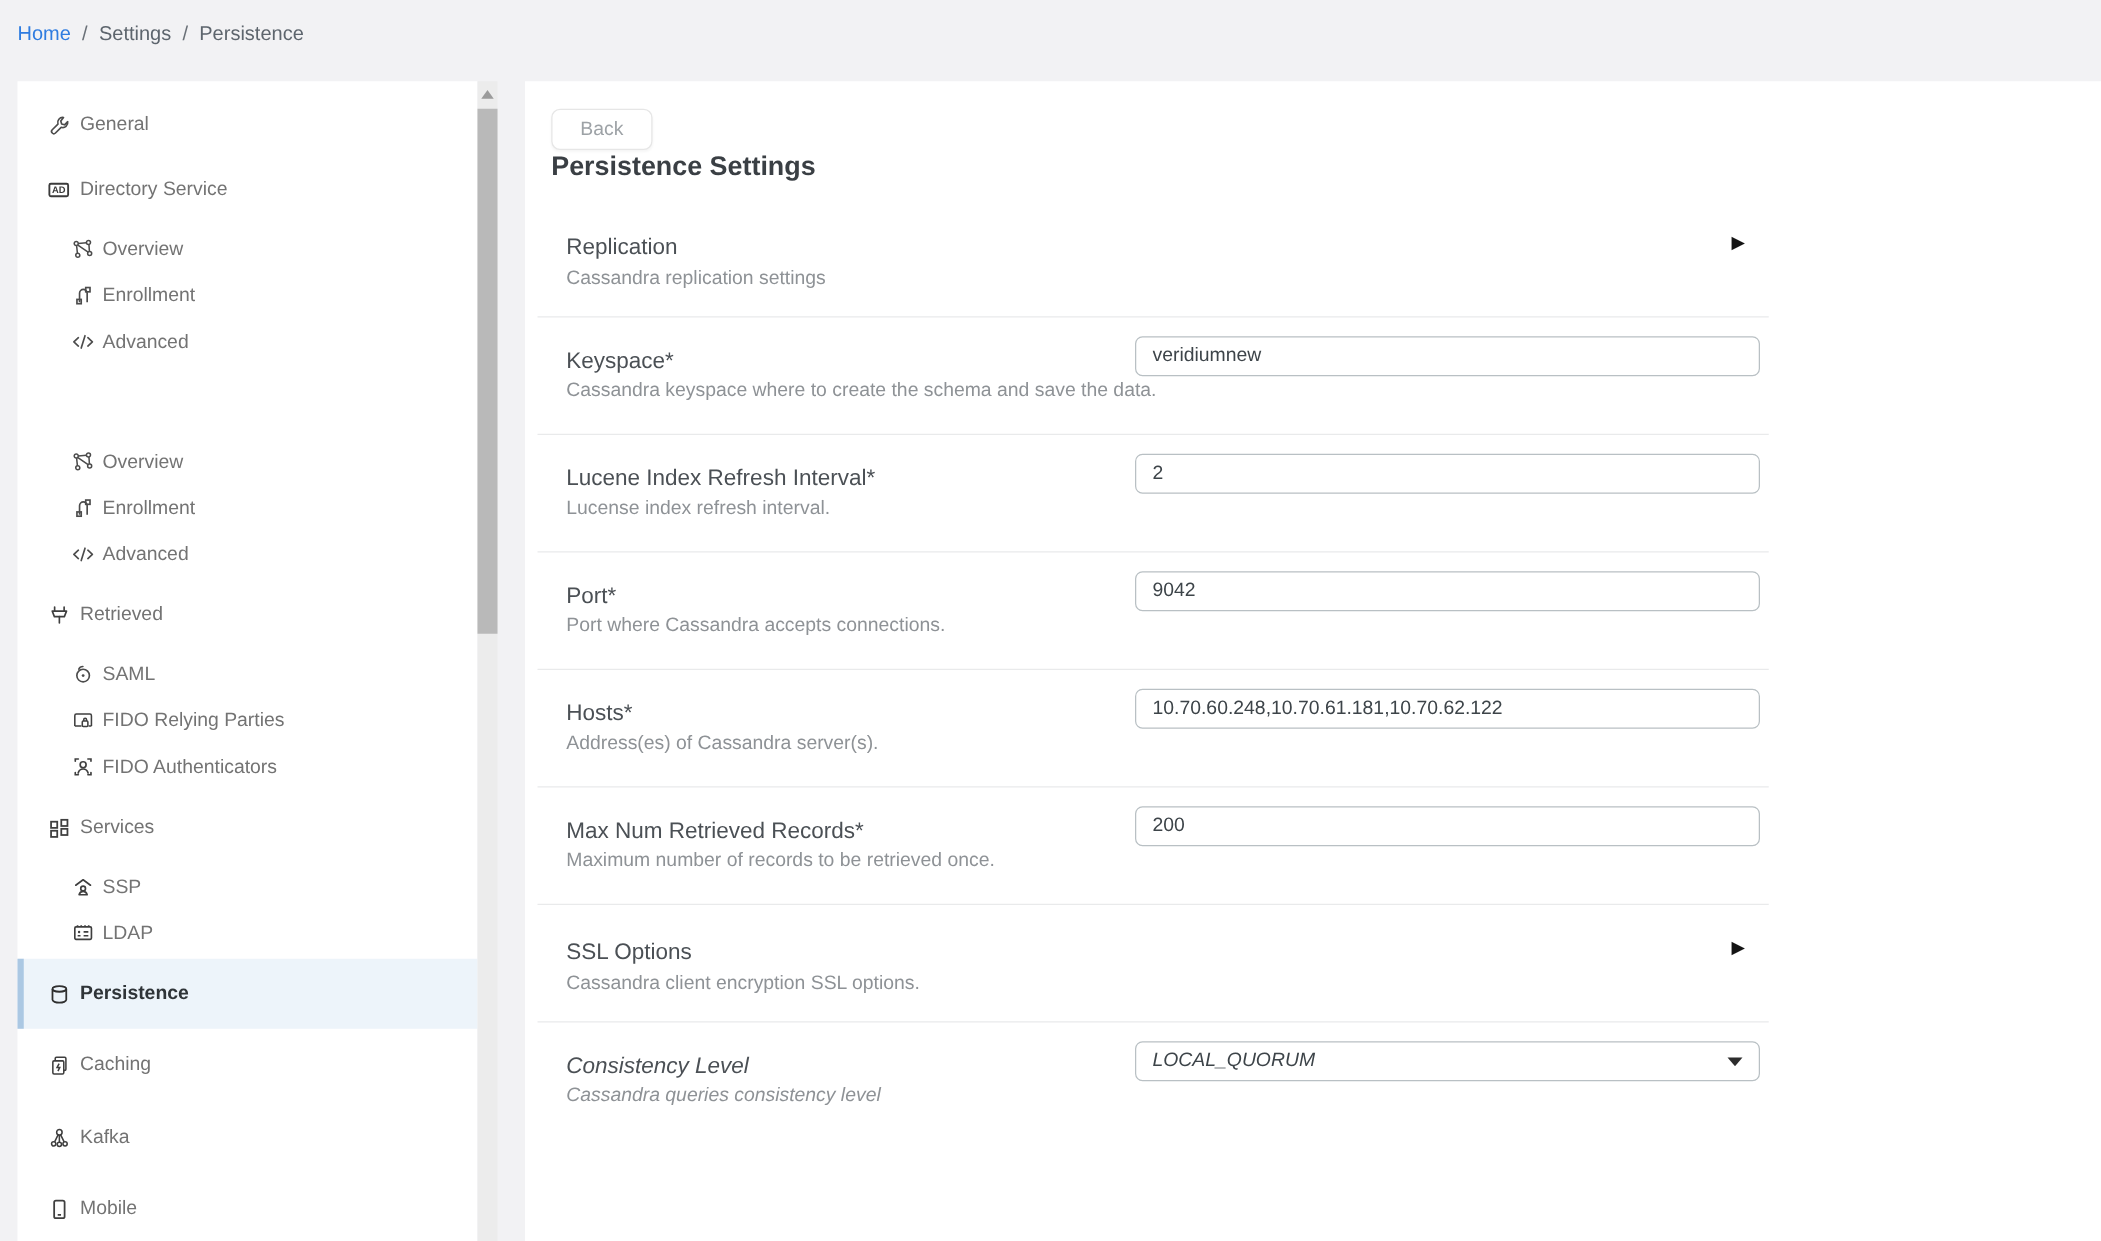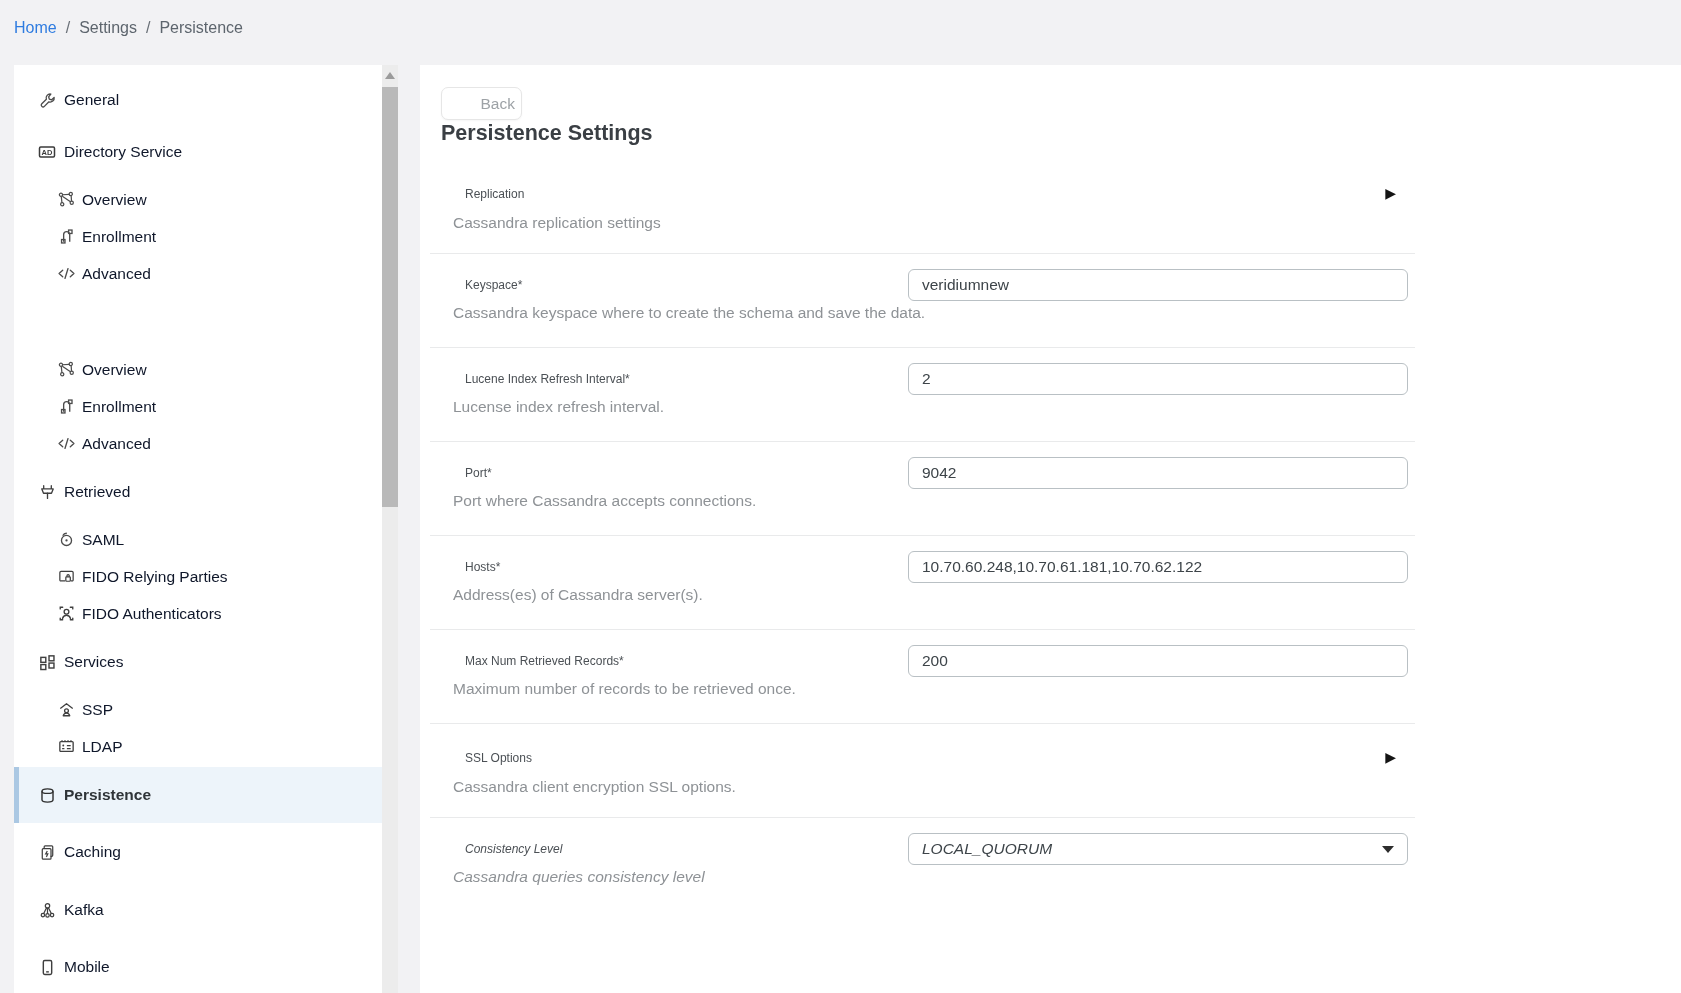--- a/index.html
+++ b/index.html
@@ -11,21 +11,21 @@
     color:#4b5055;
   }
   
   .breadcrumb { position:absolute; left:14px; top:19px; font-size:16px; color:#5d656d; }
   .breadcrumb .sep { margin:0 9px; color:#6a7077; }
   .crumb-link { color:#2f7ce0; cursor:pointer; }
   .crumb { color:#5d656d; }
 
   
   .sidebar { position:absolute; left:14px; top:65px; width:368px; height:928px; background:#ffffff; }
-  .sb-item { position:absolute; left:0; width:368px; display:flex; align-items:center; cursor:pointer; color:#0f172a; font-size:15.5px; }
+  .sb-item { position:absolute; left:0; width:368px; display:flex; align-items:center; cursor:pointer; color:#737373; font-size:15.5px; }
   .sb-item.top { height:38px; }
   .sb-item.sub { height:37px; }
   .sb-item .ico { position:absolute; left:23px; width:20px; height:20px; display:flex; align-items:center; justify-content:center; }
   .sb-item.sub .ico { left:42px; }
   .sb-item .lbl { position:absolute; left:50px; white-space:nowrap; }
   .sb-item.sub .lbl { left:68px; }
   .sb-item.selected { background:#edf4fa; border-left:5px solid #abc8e3; color:#2f3438; font-weight:bold; }
   .sb-item.selected .ico { left:18px; }
   .sb-item.selected .lbl { left:45px; }
   .ico svg { display:block; }
@@ -33,27 +33,27 @@
   
   .sb-scrollbar { position:absolute; left:382px; top:65px; width:16px; height:928px; background:#ececec; }
   .sb-scroll-up { position:absolute; left:3px; top:7px; width:0; height:0;
     border-left:5px solid transparent; border-right:5px solid transparent; border-bottom:7px solid #9b9b9b; }
   .sb-thumb { position:absolute; left:0; top:22px; width:16px; height:420px; background:#b9b9b9; }
 
   
   .main { position:absolute; left:420px; top:65px; width:1261px; height:928px; background:#ffffff; }
   .back-btn { position:absolute; left:21px; top:22px; width:81px; height:33px;
     background:#fff; border:1px solid #e6e6e6; border-radius:7px; color:#9da2a6;
-    font-size:15.5px; font-family:inherit; cursor:pointer; box-shadow:0 1px 2px rgba(0,0,0,0.04);text-align:right; }
+    font-size:15.5px; font-family:inherit; cursor:pointer; box-shadow:0 1px 2px rgba(0,0,0,0.04); }
   .main-title { position:absolute; left:21px; top:56px; font-size:21.5px; font-weight:bold; color:#3a3f44;text-align:right; }
 
   .form { position:absolute; left:10px; top:95px; width:985px; }
   .row { position:relative; height:94px; border-bottom:1px solid #e9eaeb; }
   .row.last { border-bottom:none;font-style:italic; }
-  .row .flabel { position:absolute; left:35px; top:24px; font-size:12px; color:#4b5055; white-space:nowrap; }
+  .row .flabel { position:absolute; left:23px; top:24px; font-size:18px; color:#4b5055; white-space:nowrap; }
   .row.section .flabel { top:27px; }
   .row .fdesc { position:absolute; left:23px; top:50px; font-size:15.5px; color:#8e9296; white-space:nowrap; }
   .row.section .fdesc { top:54px; }
   .row .expand-arrow { position:absolute; right:19px; top:26px; font-size:14px; color:#141414; cursor:pointer; line-height:1; }
   .finput { position:absolute; left:478px; top:15px; width:500px; height:32px;
     border:1px solid #b9c0c4; border-radius:6px; padding:0 13px; font-size:15.5px;
     color:#3d4449; font-family:inherit; background:#fff; outline:none; }
   .fselect { position:absolute; left:478px; top:15px; width:500px; height:32px;
     border:1px solid #b9c0c4; border-radius:6px; padding:0 13px; font-size:15.5px;
     color:#3d4449; background:#fff; display:flex; align-items:center; justify-content:space-between; cursor:pointer;gap:36px; }

